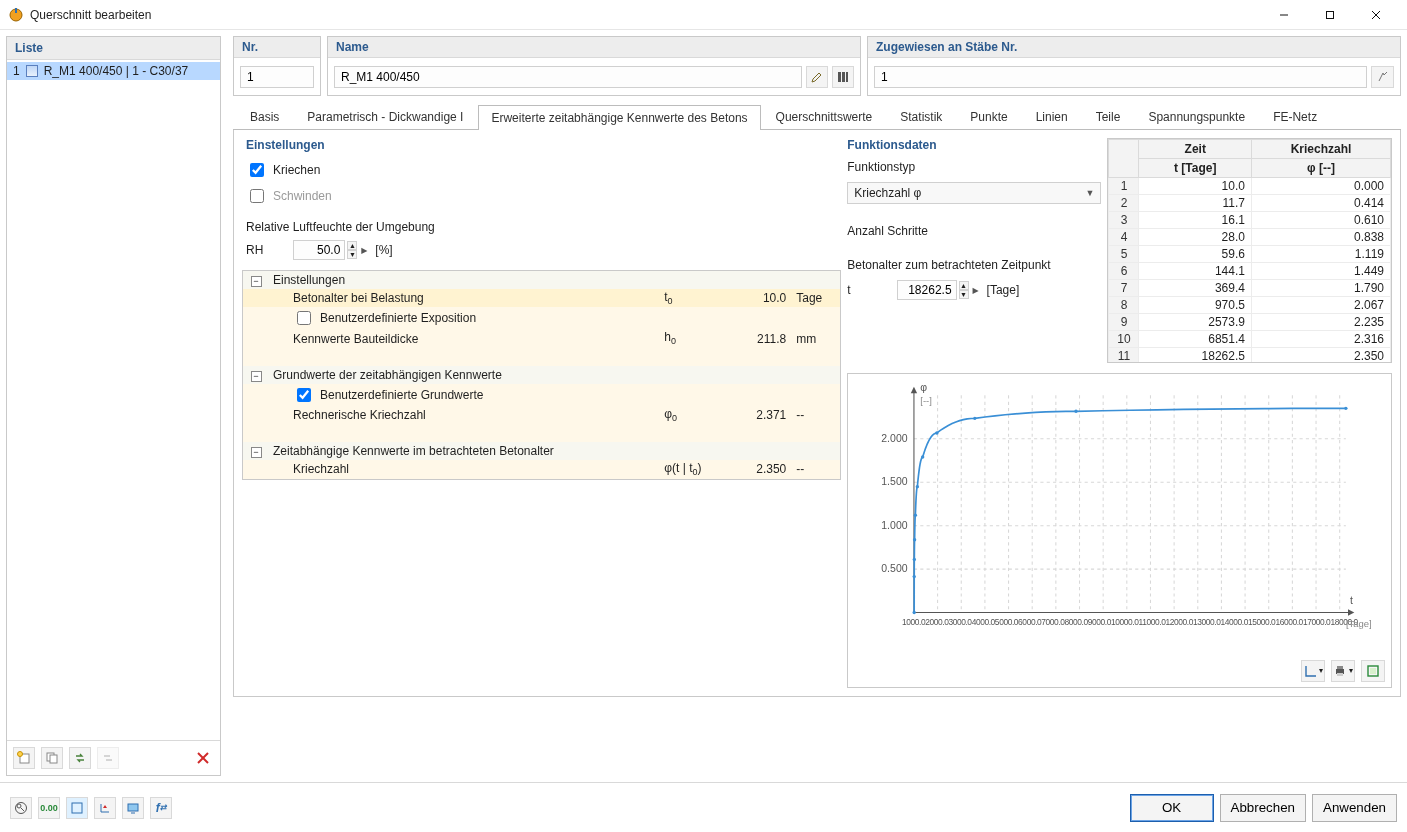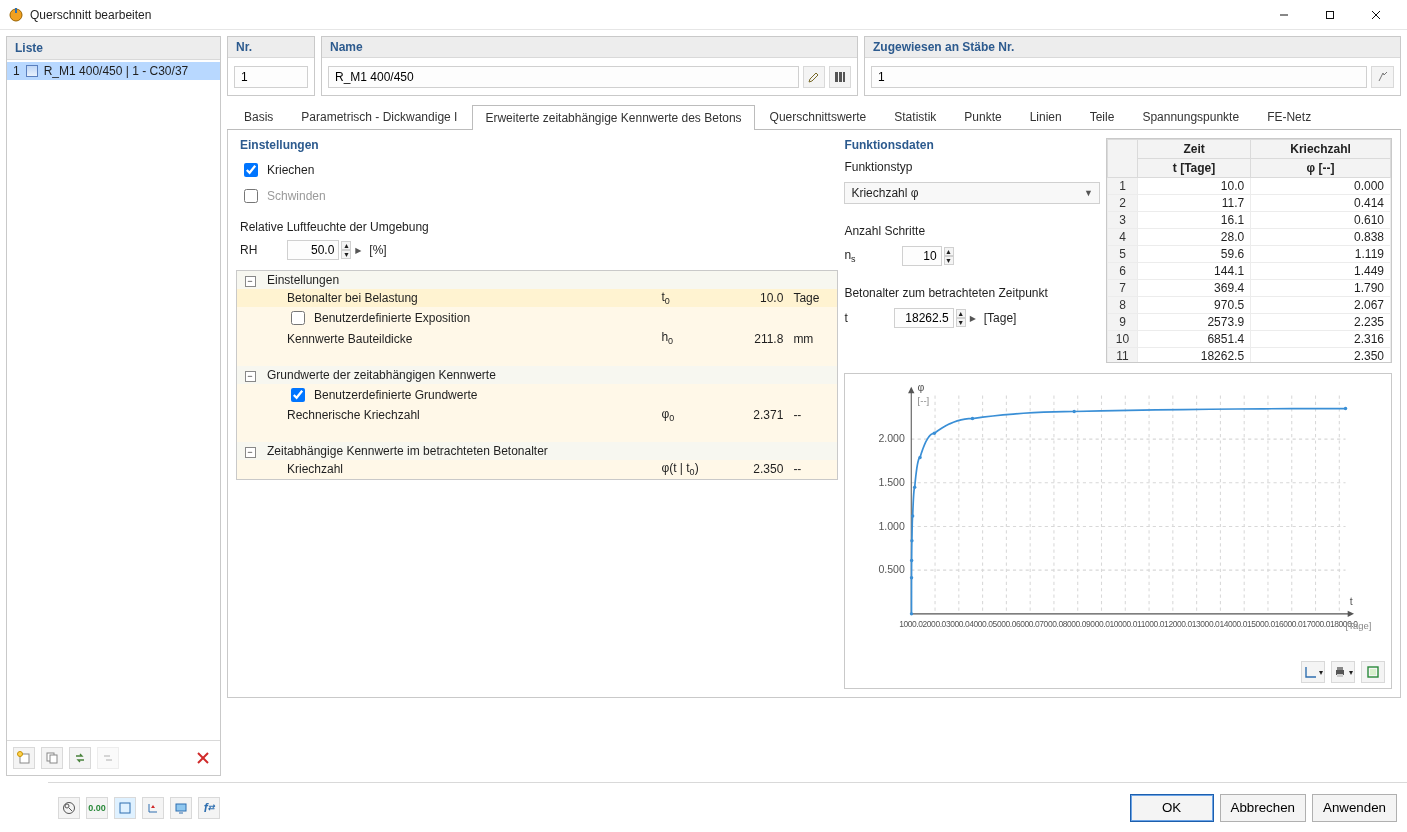--- a/index.html
+++ b/index.html
@@ -27,21 +27,21 @@
   *{box-sizing:border-box;}
   html,body{margin:0;padding:0;width:1407px;height:832px;font:12px "Segoe UI",Tahoma,Arial,sans-serif;color:var(--text);background:var(--bg);overflow:hidden;}
   
   .titlebar{height:30px;display:flex;align-items:center;padding:0 8px;border-bottom:1px solid #e6e6e6;}
   .app-icon{width:16px;height:16px;margin-right:6px;display:flex;align-items:center;justify-content:center;}
   .titlebar .title{flex:1;}
   .sysbtns{display:flex;gap:0;}
   .sysbtn{width:46px;height:30px;display:flex;align-items:center;justify-content:center;}
   .sysbtn svg{width:10px;height:10px;}
   
-  .body{display:flex;height:752px;  padding:6px;gap:6px;justify-content:space-between;}
+  .body{display:flex;height:752px;  padding:6px;gap:12px;justify-content:space-between;}
   .left{width:215px;display:flex;flex-direction:column;border:1px solid var(--pane-border);background:#fff;}
   .left-header{background:var(--header-bg);border-bottom:1px solid var(--header-border);padding:4px 8px;font-weight:bold;color:var(--group-title);}
   .tree{flex:1;overflow:auto;padding:2px 0;}
   .tree-row{display:flex;align-items:center;height:18px;padding:0 6px;gap:6px;}
   .tree-row.sel{background:var(--tree-sel);}
   .tree-icon{width:12px;height:12px;border:1px solid #5a7fbe;background:linear-gradient(#bfd7f7,#e8f1fc);}
   .left-toolbar{display:flex;align-items:center;gap:6px;padding:6px;border-top:1px solid var(--header-border);}
   .tbtn{width:22px;height:22px;display:flex;align-items:center;justify-content:center;border:1px solid var(--header-border);background:var(--btn-bg);}
   .tbtn.danger svg{width:12px;height:12px;}
   
@@ -91,21 +91,21 @@
   .dtable th{background:#f3f3f3;border:1px solid #dadada;padding:2px 4px;font-weight:bold;text-align:center;color:#222;}
   .dtable td{border:1px solid #ececec;padding:1px 6px;text-align:right;height:16px;}
   .dtable td.rh{background:#f3f3f3;text-align:center;color:#333;width:30px;}
   
   .chart-panel{flex:1;display:flex;flex-direction:column;border:1px solid var(--pane-border);min-height:0;position:relative;background:#fff;}
   .chart-head{display:flex;justify-content:space-between;padding:4px 8px;color:var(--text-muted);}
   .chart-area{flex:1;position:relative;margin:0 8px 4px 8px;}
   .chart-svg{width:100%;height:100%;}
   .chart-toolbar{height:32px;display:flex;justify-content:flex-end;align-items:center;gap:6px;padding-right:6px;}
   
-  .footer{height:50px;border-top:1px solid var(--header-border);display:flex;align-items:center;padding:0 10px;gap:6px;background:#fff;margin-left:48px;}
+  .footer{height:50px;border-top:1px solid var(--header-border);display:flex;align-items:center;padding:0 10px;gap:6px;background:#fff;}
   .footer .spacer{flex:1;}
   .dlgbtn{min-width:84px;height:28px;border:1px solid var(--btn-border);background:var(--btn-bg);display:inline-flex;align-items:center;justify-content:center;padding:0 10px;}
   .dlgbtn.primary{border:1px solid var(--btn-primary-border);box-shadow:inset 0 0 0 1px #6ba3e6;}
   sub,sup{line-height:1;font-size:9px;}
 </style>
 </head>
 <body>
 
 <div class="titlebar">
   <span class="app-icon">
@@ -350,31 +350,20 @@
           <div class="rightgrid" style="flex:0 0 auto;">
             <div class="fdata">
               <div class="group-title">Funktionsdaten</div>
               <div>Funktionstyp</div>
               <div class="dropdown">
                 <span>Kriechzahl φ</span>
                 <span class="chev">▼</span>
               </div>
               <div style="height:4px"></div>
               <div>Anzahl Schritte</div>
-              <div class="field-row">
-                <span>n<sub>s</sub></span>
-                <span style="width:34px"></span>
-                <span class="spin">
-                  <input style="width: 40px;" value="10">
-                  <span class="updown">
-                      <span>▲</span>
-                      <span>▼</span>
-                    </span>
-                </span>
-              </div>
               <div style="height:4px"></div>
               <div>Betonalter zum betrachteten Zeitpunkt</div>
               <div class="field-row">
                 <span>t</span>
                 <span style="width:34px"></span>
                 <span class="spin">
                   <input style="width: 60px;" value="18262.5">
                   <span class="updown">
                       <span>▲</span>
                       <span>▼</span>

